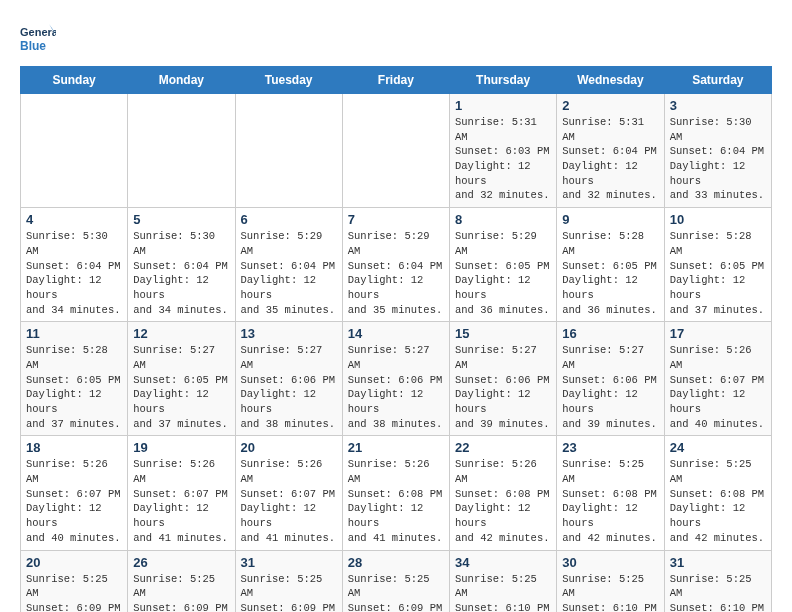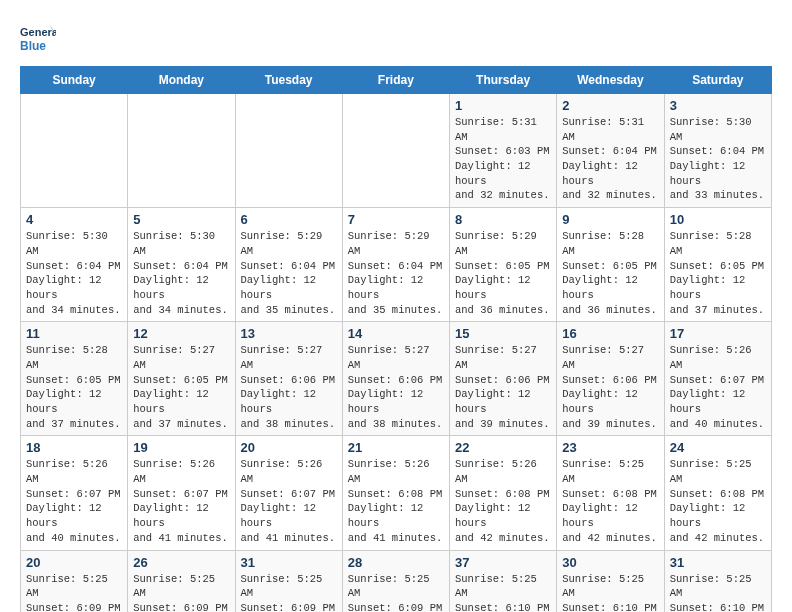--- a/index.html
+++ b/index.html
@@ -315,21 +315,21 @@
 and 43 minutes.</div>
         </td>
         <td>
           <span class="cell-date">28</span>
           <div class="cell-info" style="white-space: pre-line;">Sunrise: 5:25 AM
 Sunset: 6:09 PM
 Daylight: 12 hours
 and 44 minutes.</div>
         </td>
         <td>
-          <span class="cell-date">37</span>
+          <span class="cell-date">34</span>
           <div class="cell-info" style="white-space: pre-line;">Sunrise: 5:25 AM
 Sunset: 6:10 PM
 Daylight: 12 hours
 and 44 minutes.</div>
         </td>
         <td>
           <span class="cell-date">30</span>
           <div class="cell-info" style="white-space: pre-line;">Sunrise: 5:25 AM
 Sunset: 6:10 PM
 Daylight: 12 hours

